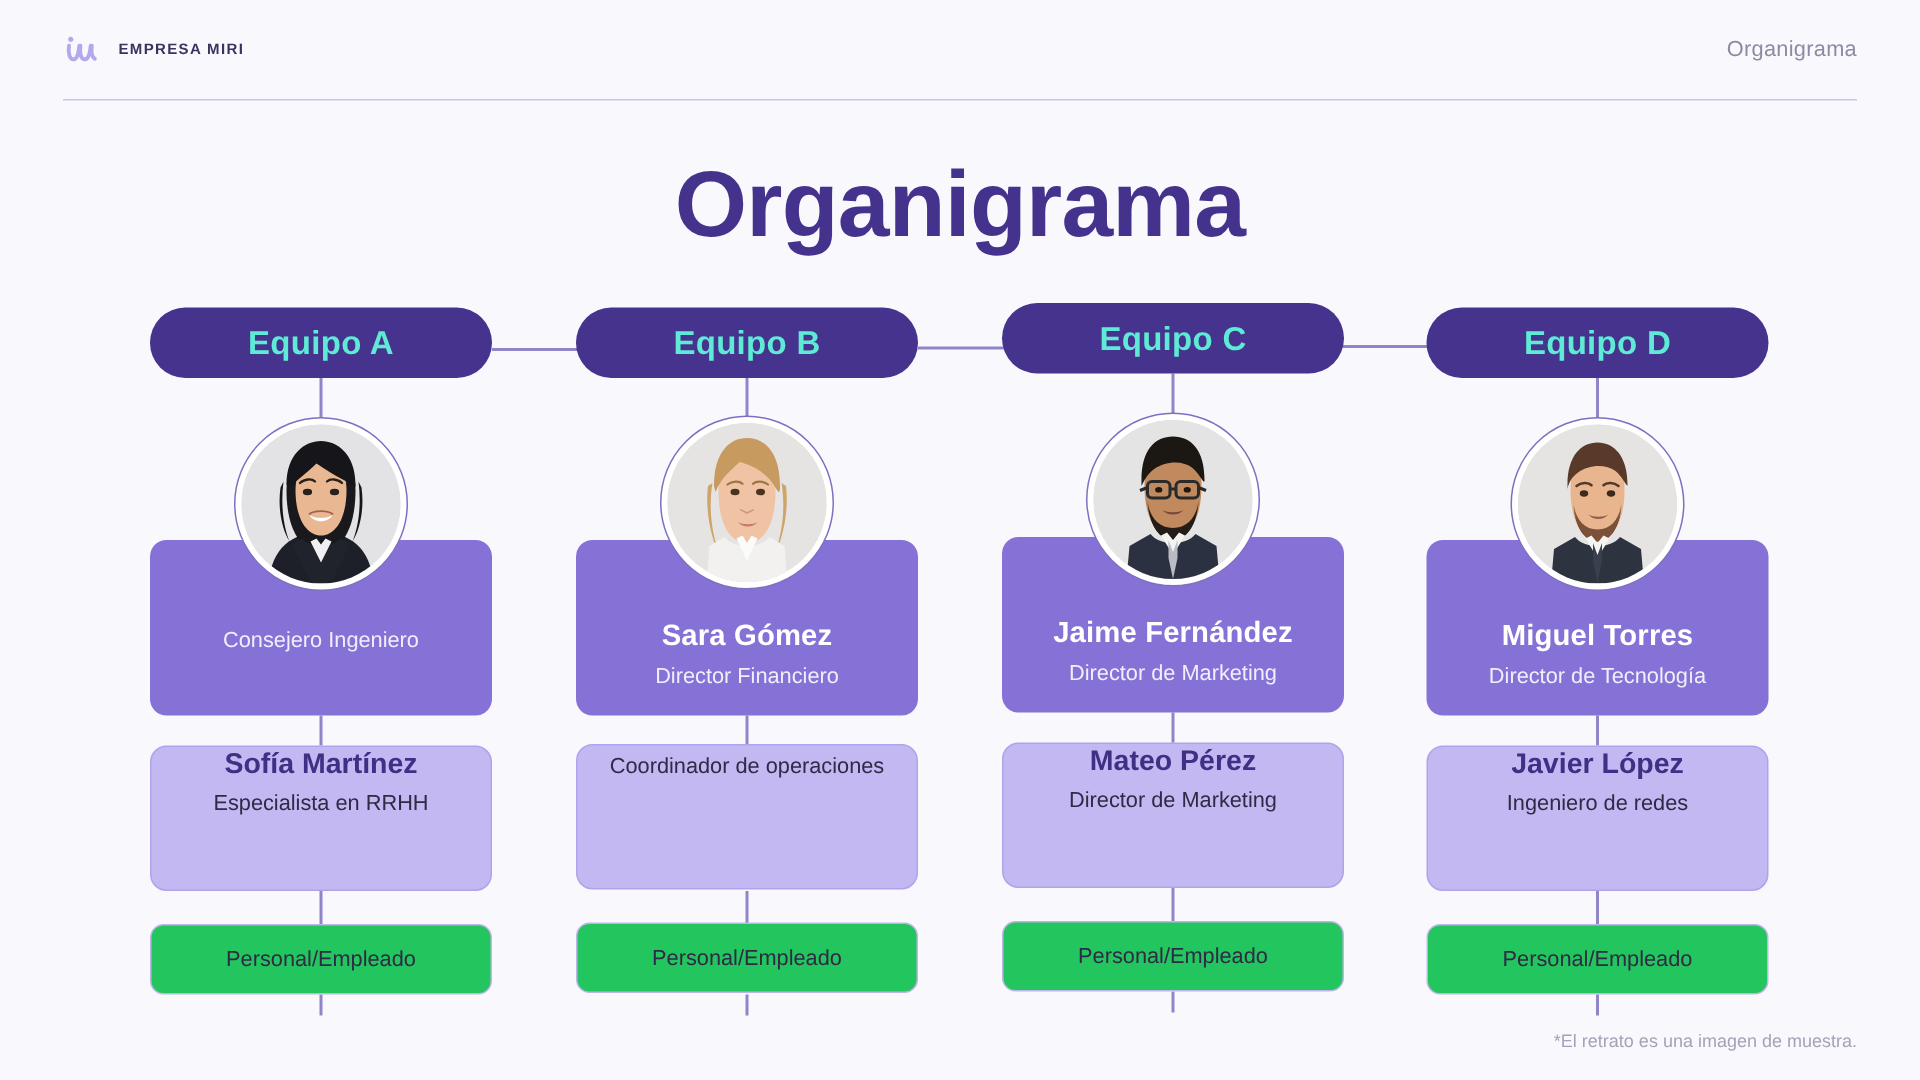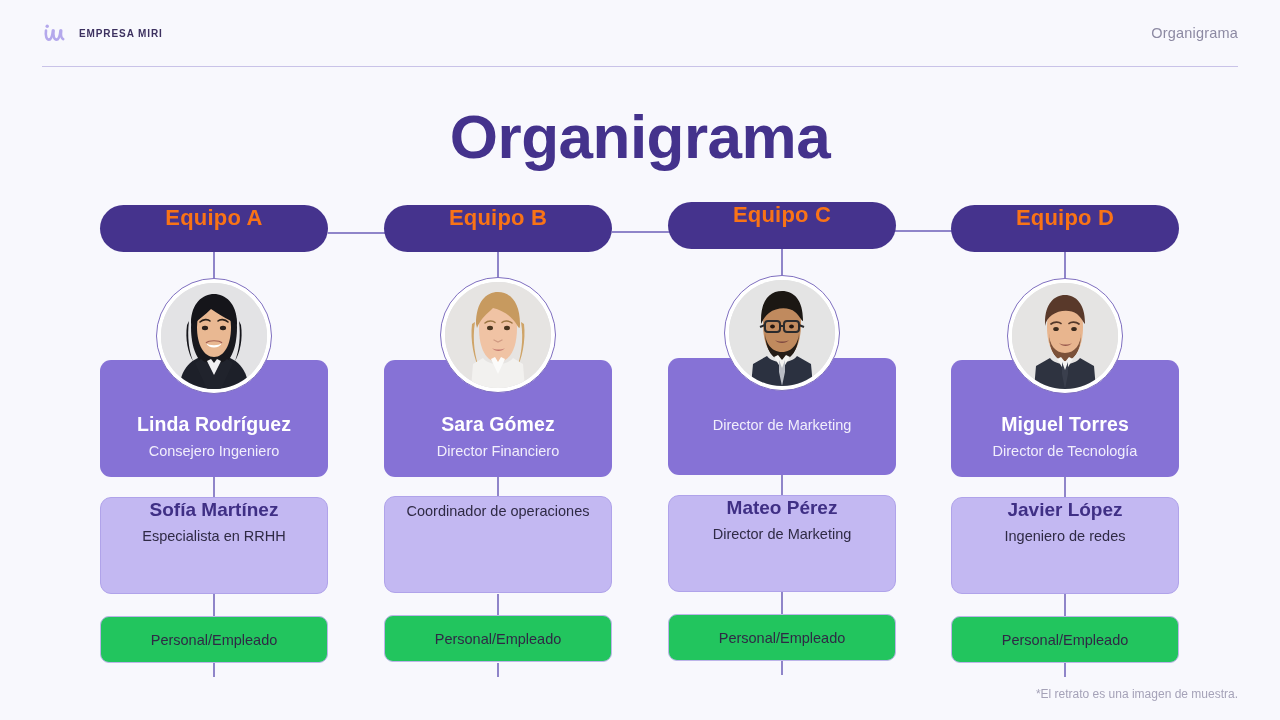--- a/index.html
+++ b/index.html
@@ -105,25 +105,26 @@
   .hline-1 { left: 612px;  top: 26px;  width: 58px; }
   .hline-2 { left: 894px;  top: 25px;  width: 59px; }
 
   
   .team-pill {
     position: relative;
     z-index: 2;
     height: 47px;
     border-radius: 24px;
     background: #45338d;
-    color: #f97316;
+    color: #5eead4;
     font-size: 22px;
     font-weight: 700;
     letter-spacing: 0.2px;
     display: flex;
+    align-items: center;
     justify-content: center;
   }
   .col-1 .team-pill { width: 228px; }
   .col-2 .team-pill { margin-top: -3px; }
 
   
   .avatar-wrap {
     position: absolute;
     top: 73px;
     left: 50%;
@@ -303,21 +304,20 @@
           <path d="M57 38 C59 36 64 36 67 39" stroke="#2a2019" stroke-width="1.6" fill="none" stroke-linecap="round"></path>
           <path d="M45 60 C48 63 58 63 61 60 C58 66 48 66 45 60 Z" fill="#ffffff"></path>
           <path d="M45 60 C48 57 58 57 61 60" stroke="#a35f52" stroke-width="1.2" fill="none"></path>
           <path d="M40 76 C45 82 61 82 66 76 L72 80 L60 106 L46 106 L34 80 Z" fill="#20232c"></path>
           <path d="M46 78 L53 92 L60 78 L56 76 L53 80 L50 76 Z" fill="#f0f0f2"></path>
         </svg>
       </div>
     </div>
 
     <div class="card-lead">
-      <div class="nm">Linda Rodríguez</div>
       <div class="role">Consejero Ingeniero</div>
     </div>
 
     <div class="card-mid">
       <div class="nm">Sofía Martínez</div>
       <div class="role">Especialista en RRHH</div>
     </div>
 
     <div class="card-leaf">
       <span>Personal/Empleado</span>
@@ -397,20 +397,21 @@
           <ellipse cx="43.5" cy="46.5" rx="2.4" ry="1.9" fill="#23160f"></ellipse>
           <ellipse cx="62.5" cy="46.5" rx="2.4" ry="1.9" fill="#23160f"></ellipse>
           <path d="M38 76 C44 84 62 84 68 76 L82 84 L84 106 L22 106 L24 84 Z" fill="#2b3140"></path>
           <path d="M45 77 L53 90 L61 77 L57 75 L53 80 L49 75 Z" fill="#f3f3f1"></path>
           <path d="M50 80 L53 88 L56 80 L56 92 L53 106 L50 92 Z" fill="#b9bcc4"></path>
         </svg>
       </div>
     </div>
 
     <div class="card-lead">
+      <div class="nm">Jaime Fernández</div>
       <div class="role">Director de Marketing</div>
     </div>
 
     <div class="card-mid">
       <div class="nm">Mateo Pérez</div>
       <div class="role">Director de Marketing</div>
     </div>
 
     <div class="card-leaf">
       <span>Personal/Empleado</span>

